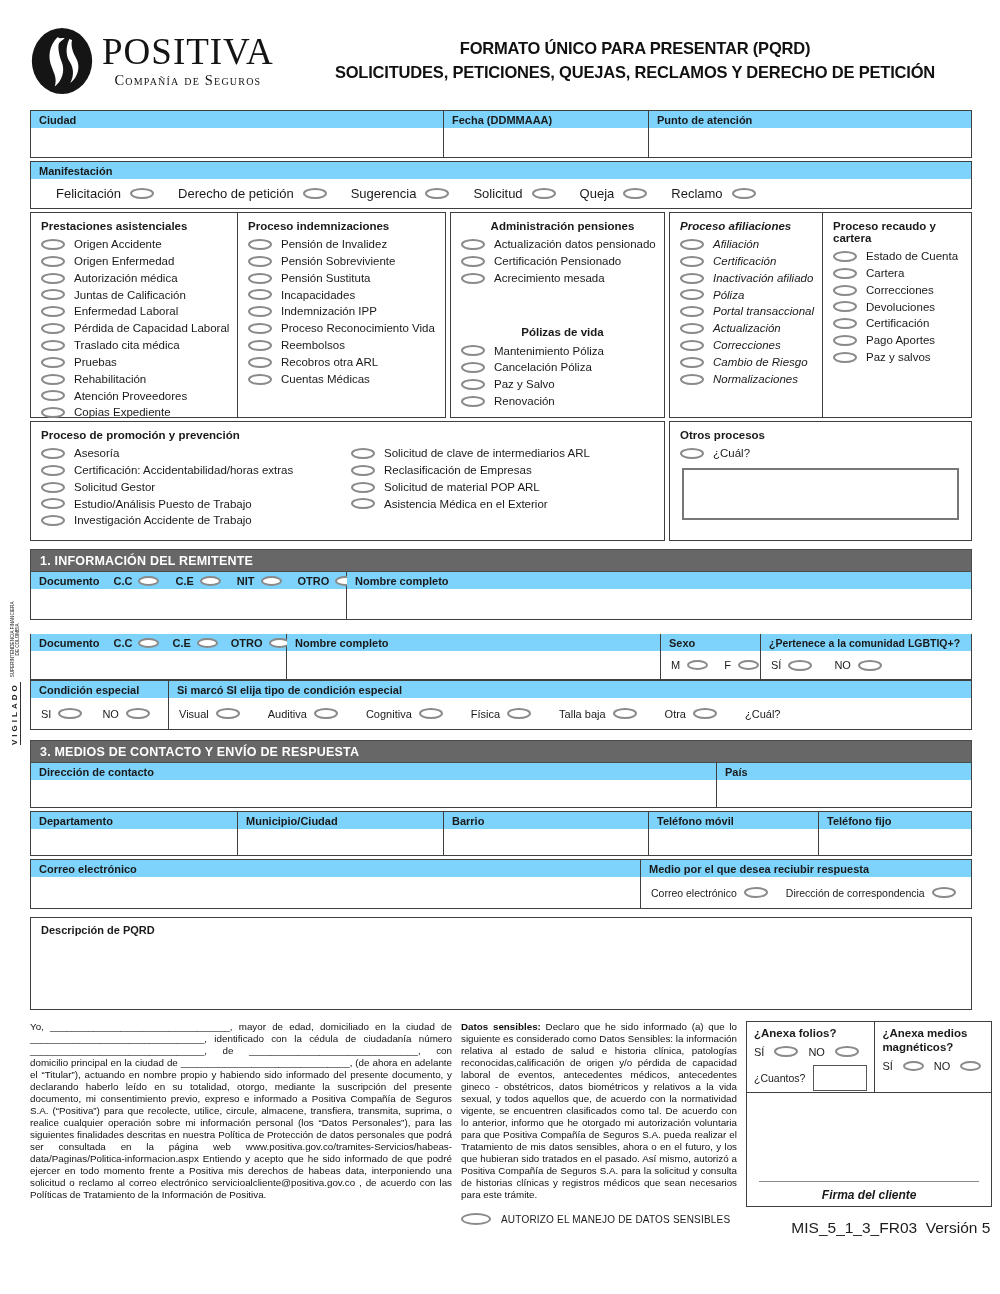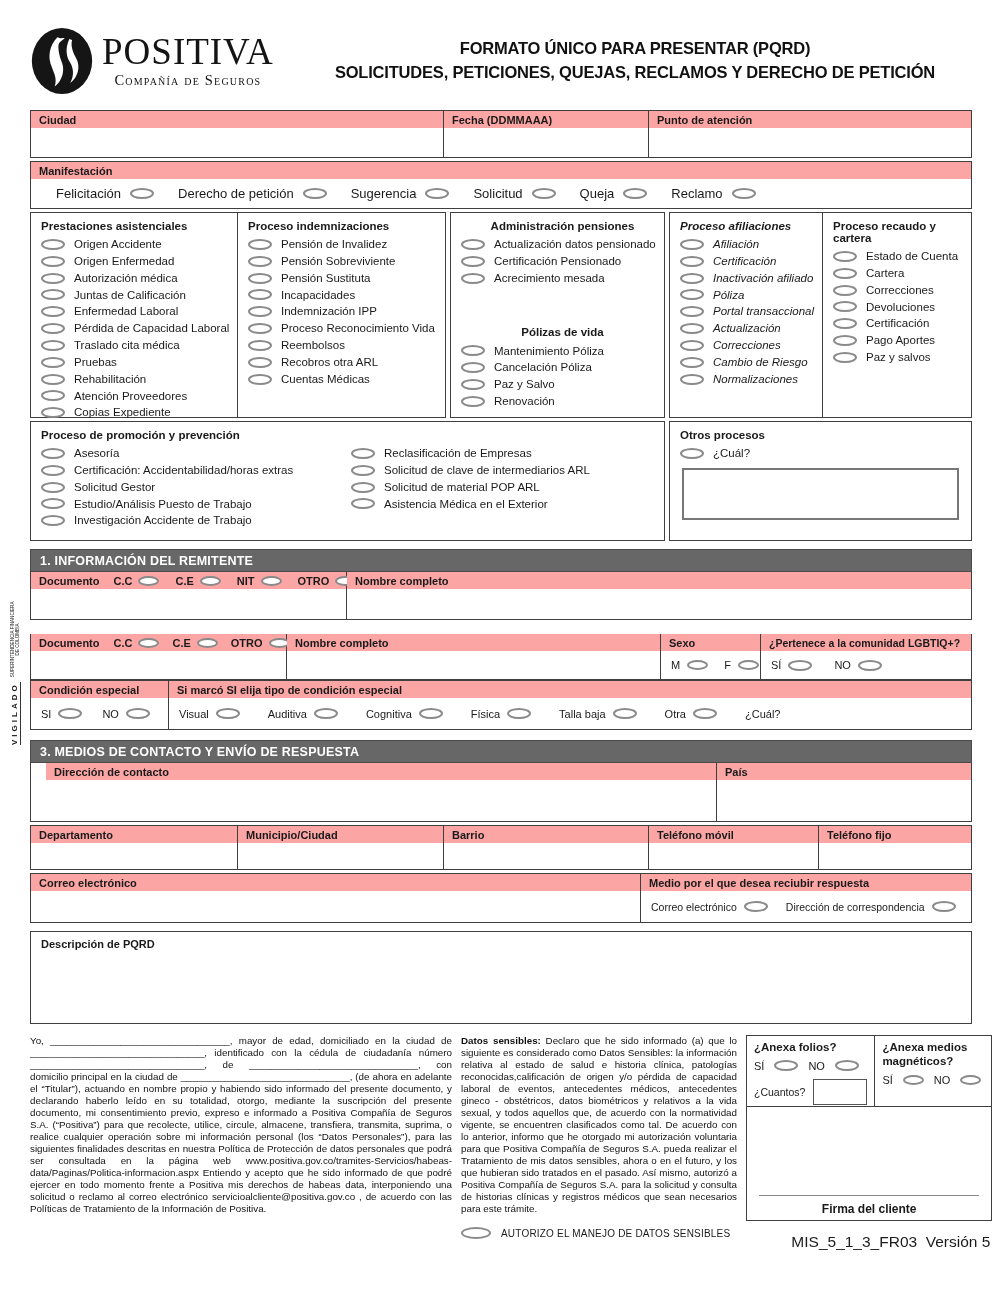--- a/index.html
+++ b/index.html
@@ -11,21 +11,21 @@
   .hdr{display:flex;align-items:center;padding-top:20px;height:82px;}
   .logo{display:flex;align-items:center;width:268px;flex:none;}
   .logo svg{width:64px;height:70px;flex:none;}
   .brand{margin-left:8px;}
   .brand-name{font-family:"Liberation Serif",serif;font-size:37px;letter-spacing:1px;color:#141414;line-height:1;}
   .brand-tag{font-family:"Liberation Serif",serif;font-variant:small-caps;font-size:14.5px;letter-spacing:1.2px;color:#141414;margin-top:2px;text-align:center;}
   .title{flex:1;text-align:center;font-weight:bold;font-size:16.5px;line-height:1.45;letter-spacing:-0.2px;color:#111;}
 
   
   .bbox{border:1.8px solid #3f3f3f;box-sizing:border-box;background:#fff;}
-  .strip{background:#fca5a5;font-weight:bold;font-size:11px;padding:2.5px 8px;color:#1a1a1a;}
+  .strip{background:#7dd3fc;font-weight:bold;font-size:11px;padding:2.5px 8px;color:#1a1a1a;}
   .fill{flex:1;background:#fff;}
   .secbar{background:#676767;border:1px solid #4a4a4a;color:#fff;font-weight:bold;font-size:12.5px;padding:3.5px 9px;letter-spacing:0.2px;}
   .cell{display:flex;flex-direction:column;border-right:1.6px solid #3f3f3f;box-sizing:border-box;}
   .cell:last-child{border-right:none;}
 
   .oval{display:inline-block;width:24px;height:11px;border:2px solid #8a8a8a;border-radius:50%;background:#fff;flex:none;box-sizing:border-box;}
   .oval.sm{width:21px;height:10px;}
 
   
   .topfields{display:flex;margin-top:8px;height:48px;}
@@ -64,21 +64,21 @@
   .legal{font-size:9.8px;line-height:1.225;text-align:justify;color:#111;}
   .autorizo{display:flex;align-items:center;gap:10px;margin-top:12px;font-size:10px;letter-spacing:0.2px;}
   .autorizo .oval{width:30px;height:12px;}
 
   .annex{display:flex;height:72px;}
   .annex-cell{box-sizing:border-box;padding:5px 7px;font-size:11px;}
   .b11{font-weight:bold;font-size:11.5px;line-height:1.2;}
   .yn{display:flex;align-items:center;gap:10px;margin-top:5px;font-size:11px;}
   .cuantos{display:flex;align-items:center;gap:8px;margin-top:7px;font-size:10.5px;}
   .inputbox{display:inline-block;width:52px;height:24px;border:1.6px solid #555;background:#fff;}
-  .firma{height:114px;position:relative;border-top:none;}
+  .firma{height:114px;position:relative;border-top:none;font-style:italic;}
   .sigline{position:absolute;left:12px;right:12px;bottom:24px;border-top:1.6px solid #8a8a8a;}
   .firma-label{position:absolute;left:0;right:0;bottom:4px;text-align:center;font-weight:bold;font-size:12px;}
   .code{text-align:right;font-size:15.5px;color:#1c1c1c;margin-top:12px;padding-right:2px;white-space:pre;}
 
   .desc-box{margin-top:8px;height:93px;}
   .desc-box .lbl{font-weight:bold;font-size:11px;padding:6px 10px 0 10px;}
 
   .bottom{display:flex;gap:9px;margin-top:11px;}
 
   
@@ -456,26 +456,26 @@
 
               <div class="opt">
                 <span class="oval"></span>
                 <span>Investigación Accidente de Trabajo</span>
               </div>
             </div>
           <div class="pcol2">
 
               <div class="opt">
                 <span class="oval"></span>
+                <span>Solicitud de clave de intermediarios ARL</span>
+              </div>
+
+              <div class="opt">
+                <span class="oval"></span>
                 <span>Reclasificación de Empresas</span>
-              </div>
-
-              <div class="opt">
-                <span class="oval"></span>
-                <span>Solicitud de clave de intermediarios ARL</span>
               </div>
 
               <div class="opt">
                 <span class="oval"></span>
                 <span>Solicitud de material POP  ARL</span>
               </div>
 
               <div class="opt">
                 <span class="oval"></span>
                 <span>Asistencia Médica en el Exterior</span>
@@ -637,21 +637,21 @@
                 </span>
               </span>
             <span>¿Cuál?</span>
           </div>
         </div>
       </div>
     </div>
 
     <div class="sec" style="margin-top:10px;">
       <div class="secbar">3. MEDIOS DE CONTACTO Y ENVÍO DE RESPUESTA</div>
-      <div class="sec-body" style="height:59px;padding-left:15px;">
+      <div class="sec-body" style="height:45px;">
         <div class="cell" style="flex:1;">
           <div class="strip">Dirección de contacto</div>
           <div class="fill"></div>
         </div>
         <div class="cell" style="width:254px;">
           <div class="strip">País</div>
           <div class="fill"></div>
         </div>
       </div>
       <div class="sec-body" style="height:45px;border-top:1.6px solid #3f3f3f;margin-top:3px;">

